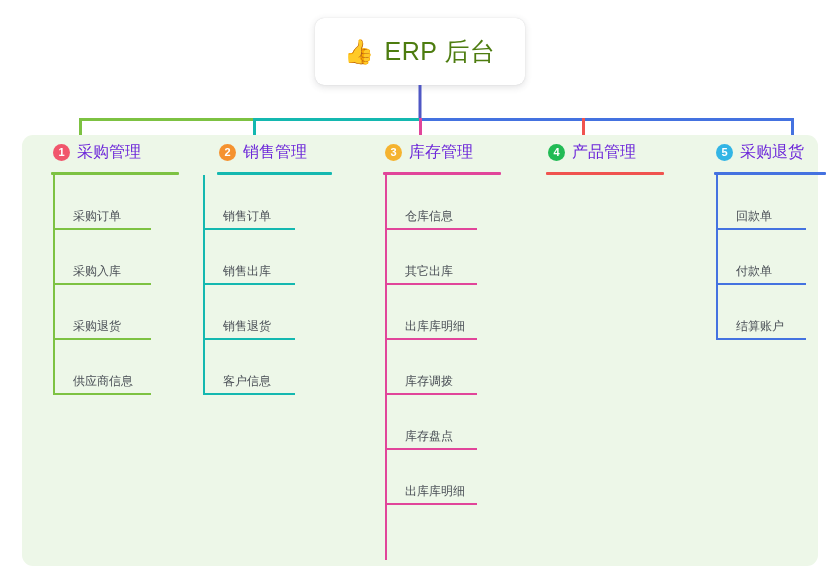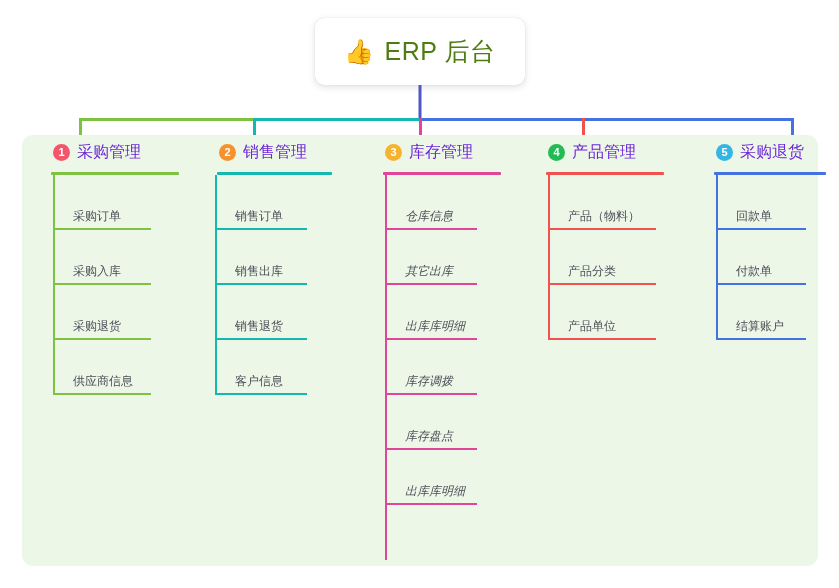--- a/index.html
+++ b/index.html
@@ -177,21 +177,21 @@
             <div class="leaf-rule" style="background: rgb(125, 194, 66); width: 98px;"></div>
           </div>
         </div>
       </div>
       <div class="column" style="left: 181px; width: 135px;">
         <div class="col-head">
           <span class="badge" style="background: rgb(245, 146, 47);">2</span>
           <span class="col-title">销售管理</span>
         </div>
         <div class="head-rule" style="background: rgb(20, 184, 176); width: 115px; margin-left: 14px;"></div>
-        <div class="leaves" style="margin-left: 12px;">
+        <div class="leaves" style="margin-left: 0;">
           <div class="spine" style="background: rgb(20, 184, 176); height: 220px;"></div>
           <div class="leaf">
             <span class="leaf-label">销售订单</span>
             <div class="leaf-rule" style="background: rgb(20, 184, 176); width: 92px;"></div>
           </div>
           <div class="leaf">
             <span class="leaf-label">销售出库</span>
             <div class="leaf-rule" style="background: rgb(20, 184, 176); width: 92px;"></div>
           </div>
           <div class="leaf">
@@ -203,21 +203,21 @@
             <div class="leaf-rule" style="background: rgb(20, 184, 176); width: 92px;"></div>
           </div>
         </div>
       </div>
       <div class="column" style="left: 347px; width: 138px;">
         <div class="col-head">
           <span class="badge" style="background: rgb(245, 179, 47);">3</span>
           <span class="col-title">库存管理</span>
         </div>
         <div class="head-rule" style="background: rgb(225, 69, 154); width: 118px; margin-left: 14px;"></div>
-        <div class="leaves" style="margin-left: 16px; font-style: italic;">
+        <div class="leaves" style="margin-left: 16px;">
           <div class="spine" style="background: rgb(225, 69, 154); height: 385px;"></div>
           <div class="leaf">
             <span class="leaf-label">仓库信息</span>
             <div class="leaf-rule" style="background: rgb(225, 69, 154); width: 92px;"></div>
           </div>
           <div class="leaf">
             <span class="leaf-label">其它出库</span>
             <div class="leaf-rule" style="background: rgb(225, 69, 154); width: 92px;"></div>
           </div>
           <div class="leaf">
@@ -237,35 +237,20 @@
             <div class="leaf-rule" style="background: rgb(225, 69, 154); width: 92px;"></div>
           </div>
         </div>
       </div>
       <div class="column" style="left: 510px; width: 138px;">
         <div class="col-head">
           <span class="badge" style="background: rgb(34, 187, 85);">4</span>
           <span class="col-title">产品管理</span>
         </div>
         <div class="head-rule" style="background: rgb(240, 83, 79); width: 118px; margin-left: 14px;"></div>
-        <div class="leaves" style="margin-left: 16px;">
-          <div class="spine" style="background: rgb(240, 83, 79); height: 165px;"></div>
-          <div class="leaf">
-            <span class="leaf-label">产品（物料）</span>
-            <div class="leaf-rule" style="background: rgb(240, 83, 79); width: 108px;"></div>
-          </div>
-          <div class="leaf">
-            <span class="leaf-label">产品分类</span>
-            <div class="leaf-rule" style="background: rgb(240, 83, 79); width: 108px;"></div>
-          </div>
-          <div class="leaf">
-            <span class="leaf-label">产品单位</span>
-            <div class="leaf-rule" style="background: rgb(240, 83, 79); width: 108px;"></div>
-          </div>
-        </div>
       </div>
       <div class="column" style="left: 678px; width: 132px;">
         <div class="col-head">
           <span class="badge" style="background: rgb(51, 181, 229);">5</span>
           <span class="col-title">采购退货</span>
         </div>
         <div class="head-rule" style="background: rgb(68, 114, 224); width: 112px; margin-left: 14px;"></div>
         <div class="leaves" style="margin-left: 16px;">
           <div class="spine" style="background: rgb(68, 114, 224); height: 165px;"></div>
           <div class="leaf">

